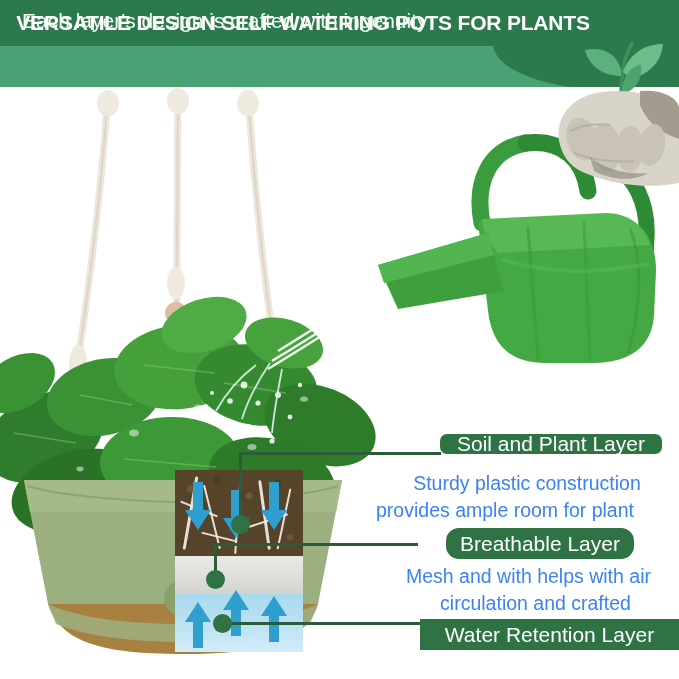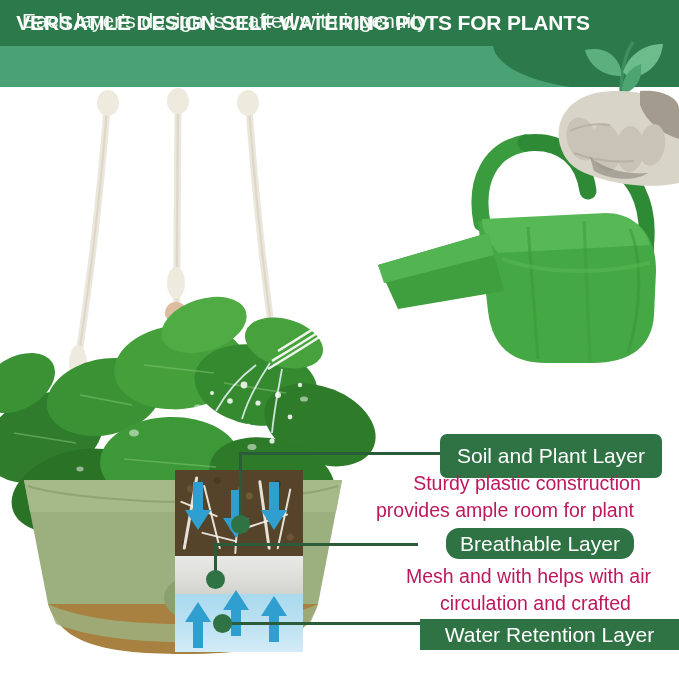--- a/index.html
+++ b/index.html
@@ -98,21 +98,21 @@
 
   
   .badge {
     position:absolute; background:#2f7344; color:#ffffff;
     display:flex; align-items:center; justify-content:center;
     font-size:21px; font-weight:400; white-space:nowrap;
     font-family:"Liberation Sans", sans-serif; z-index:7;
   }
   .badge.rounded { border-radius:7px; }
   .desc {
-    position:absolute; color:#be185d; font-size:19.5px; line-height:27px;
+    position:absolute; color:#3b82f6; font-size:19.5px; line-height:27px;
     text-align:center; white-space:nowrap;
     font-family:"Liberation Sans", sans-serif; z-index:7;
   }
 </style>
 </head>
 <body>
 
 <div class="stage">
 
   <div class="header-band"></div>
@@ -310,21 +310,21 @@
     <div class="conn" style="left:239px; top:365px; width:202px; height:2.6px;"></div>
 
     <div class="dot" style="left:206px; top:483px;"></div>
     <div class="conn" style="left:214px; top:456px; width:2.6px; height:30px;"></div>
     <div class="conn" style="left:214px; top:456px; width:204px; height:2.6px;"></div>
 
     <div class="dot" style="left:213px; top:527px;"></div>
     <div class="conn" style="left:221px; top:535px; width:199px; height:2.6px;"></div>
   </div>
 
-  <div class="badge rounded" style="left:440px; top:434px; width:222px; height:44px;">Soil and Plant Layer</div>
+  <div class="badge rounded" style="left:440px; top:434px; width:222px; height:20px;">Soil and Plant Layer</div>
   <div class="desc" style="left:379px; top:470px; width:296px;">Sturdy plastic construction</div>
   <div class="desc" style="left:352px; top:497px; width:306px;">provides ample room for plant</div>
 
   <div class="badge" style="left:446px; top:528px; width:188px; height:31px;border-radius:13px;">Breathable Layer</div>
   <div class="desc" style="left:382px; top:563px; width:293px;">Mesh and with helps with air</div>
   <div class="desc" style="left:396px; top:590px; width:279px;">circulation and crafted</div>
 
   <div class="badge" style="left:420px; top:619px; width:259px; height:31px;text-align:right;">Water Retention Layer</div>
 
 </div>

